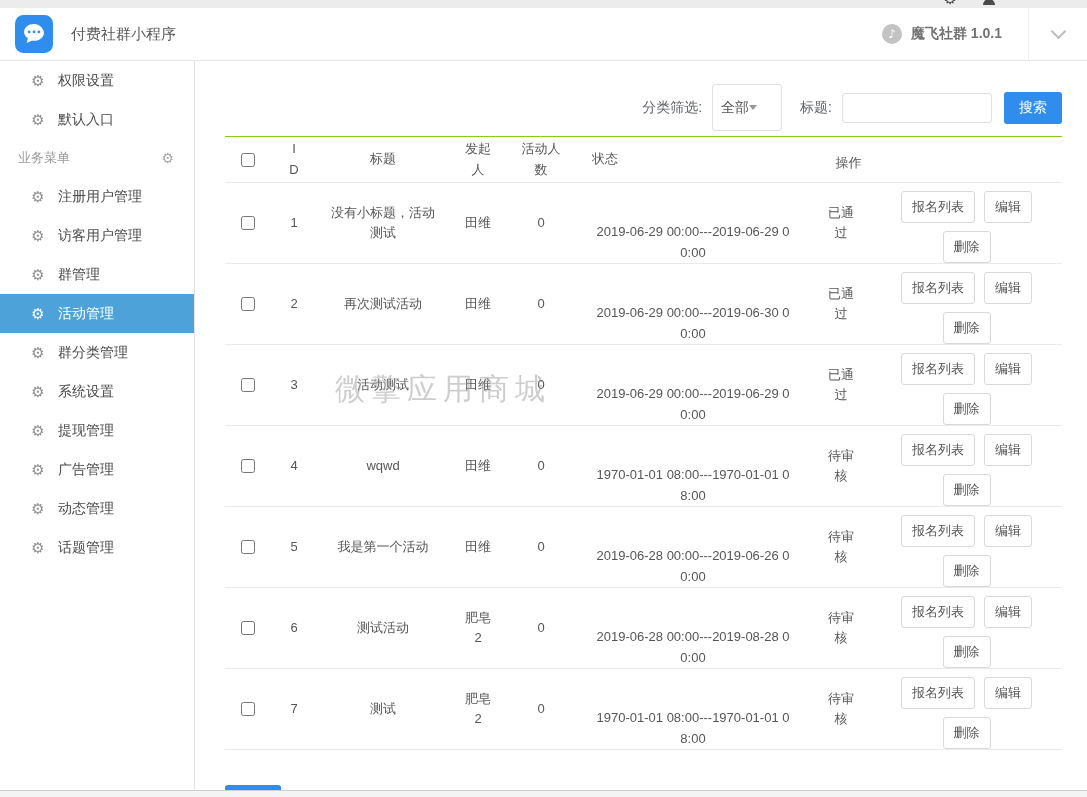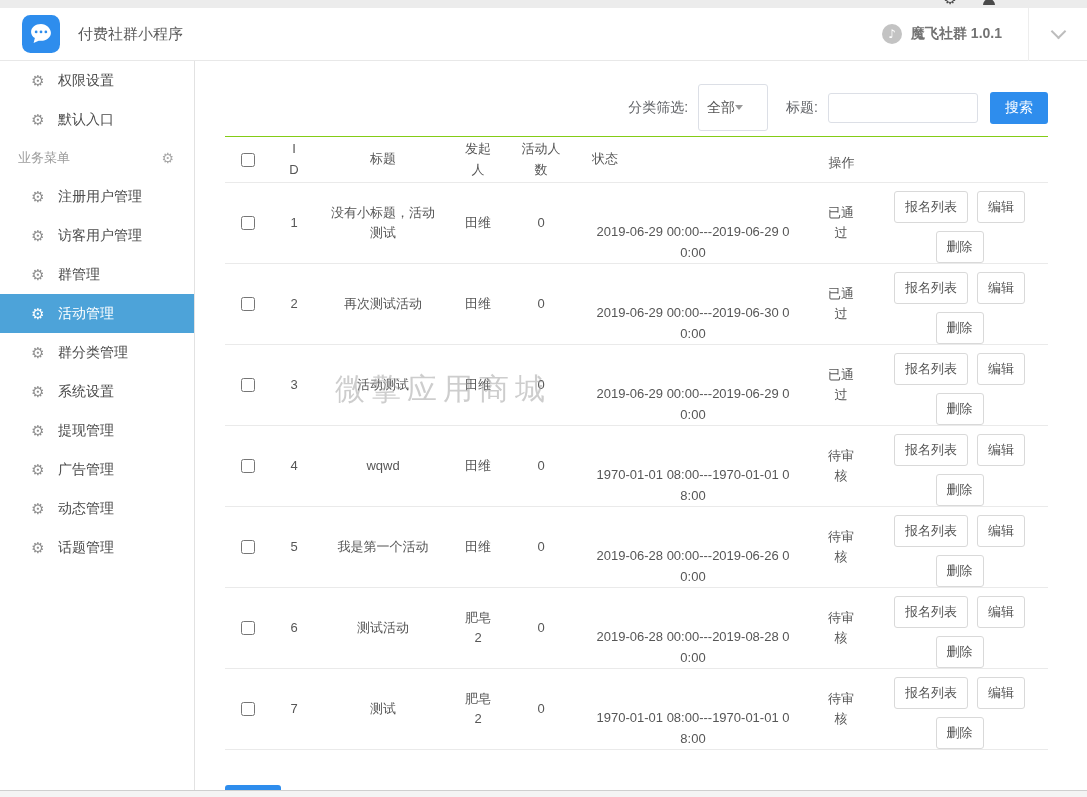--- a/index.html
+++ b/index.html
@@ -13,21 +13,21 @@
 
   
   .top-strip { height:8px; background:#ececec; position:relative; overflow:hidden; flex:none; }
   .strip-icons { position:absolute; top:-8px; right:92px; display:flex; gap:26px; align-items:flex-start; color:#4a4a4a; }
   .strip-gear { font-family:"DejaVu Sans",sans-serif; font-size:15px; line-height:15px; }
   .person-mini { width:12px; height:13px; position:relative; }
   .person-mini::before { content:""; position:absolute; top:0; left:3px; width:6px; height:6px; border-radius:50%; background:#4a4a4a; }
   .person-mini::after { content:""; position:absolute; top:7px; left:0; width:12px; height:6px; border-radius:6px 6px 0 0; background:#4a4a4a; }
 
   
-  .header { height:53px; flex:none; display:flex; align-items:center; padding-left:22px; background:#fff; border-bottom:1px solid #e8e8e8; }
+  .header { height:53px; flex:none; display:flex; align-items:center; padding-left:15px; background:#fff; border-bottom:1px solid #e8e8e8; }
   .logo { width:38px; height:38px; flex:none; }
   .app-title { margin-left:18px; font-size:15px; color:#595959; }
   .header-right { margin-left:auto; display:flex; align-items:center; height:100%; }
   .brand-badge { width:20px; height:20px; border-radius:50%; background:#c3c3c3; color:#fff; display:flex; align-items:center; justify-content:center; font-size:12px; font-family:"DejaVu Sans",sans-serif; }
   .brand-text { margin-left:9px; color:#737373; font-size:14px;font-weight:bold; }
   .hdr-divider { width:1px; height:53px; background:#ededed; margin-left:26px; }
   .chevron-wrap { width:58px; height:100%; display:flex; align-items:center; justify-content:center; cursor:pointer; }
   .chevron { width:11px; height:11px; border-right:2px solid #bdbdbd; border-bottom:2px solid #bdbdbd; transform:rotate(45deg); margin-top:-5px; }
 
   .body-wrap { flex:1; display:flex; min-height:0; }
@@ -35,21 +35,21 @@
   
   .sidebar { width:195px; flex:none; border-right:1px solid #e2e2e2; overflow:hidden; background:#fff; }
   .side-item { height:39px; display:flex; align-items:center; padding-left:30px; gap:12px; font-size:14px; color:#4a4a4a; cursor:pointer; }
   .side-item .gear { color:#8f8f8f; font-size:15px; font-family:"DejaVu Sans",sans-serif; width:16px; text-align:center; }
   .side-item.active { background:var(--active); color:#fff; }
   .side-item.active .gear { color:#fff; }
   .section-row { height:38px; display:flex; align-items:center; justify-content:space-between; padding:0 20px 0 18px; color:#9c9c9c; font-size:13px; }
   .section-row .gear { color:#a8a8a8; font-size:14px; font-family:"DejaVu Sans",sans-serif; cursor:pointer; }
 
   
-  .main { flex:1; position:relative; padding:0 39px 0 30px; overflow:hidden; }
+  .main { flex:1; position:relative; padding:0 25px 0 30px; overflow:hidden; }
   .filter-row { margin-top:23px; display:flex; justify-content:flex-end; align-items:center; font-size:14px; color:#606266; }
   .select-box { width:70px; height:47px; border:1px solid #dcdfe6; border-radius:3px; display:flex; align-items:center; justify-content:flex-start; padding:0 8px; margin-left:10px; cursor:pointer; background:#fff; color:#555; }
   .caret { width:0; height:0; border-left:4px solid transparent; border-right:4px solid transparent; border-top:5px solid #999; }
   .title-label { margin-left:18px; }
   .title-input { width:150px; height:30px; border:1px solid #dcdfe6; border-radius:3px; margin-left:10px; padding:0 8px; font-size:14px; outline:none; font-family:inherit; }
   .search-btn { margin-left:12px; height:32px; padding:0 15px; background:var(--accent); border:none; border-radius:3px; color:#fff; font-size:14px; cursor:pointer; font-family:inherit; }
 
   
   .table { margin-top:5px; font-size:13px; color:#565656; }
   .trow { display:flex; align-items:center; border-bottom:1px solid #eaeaea; min-height:77px; }

